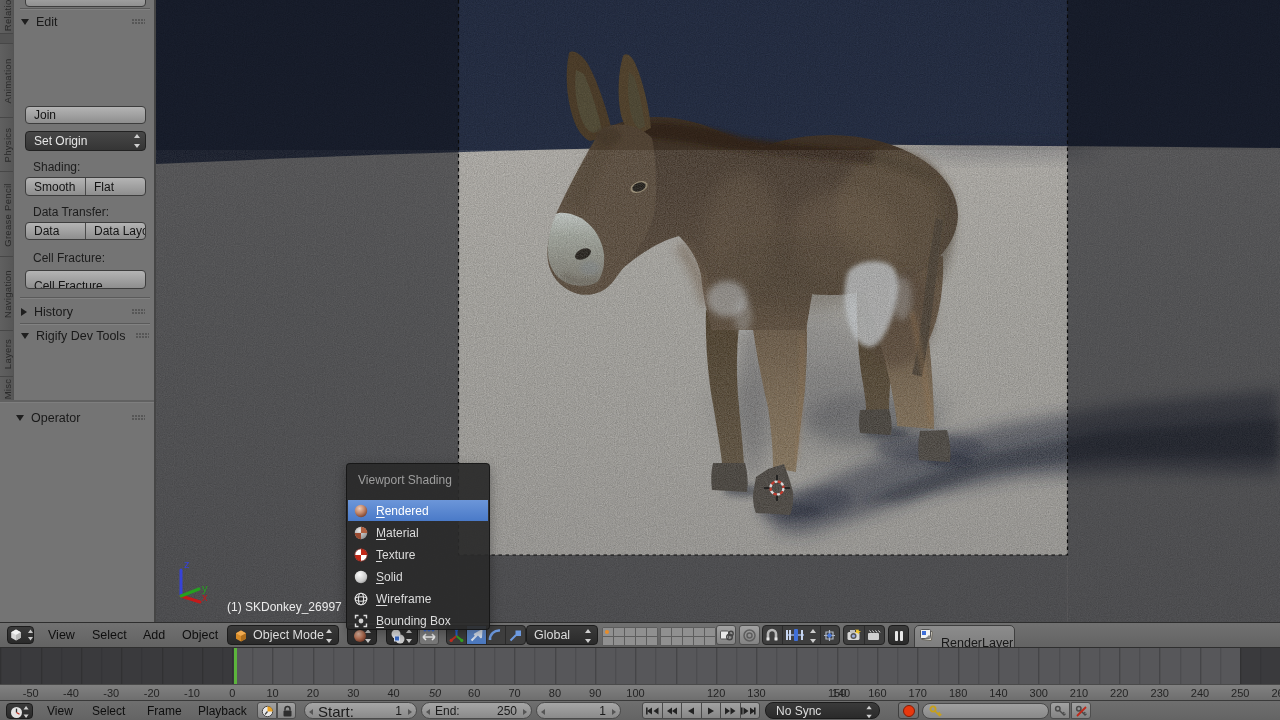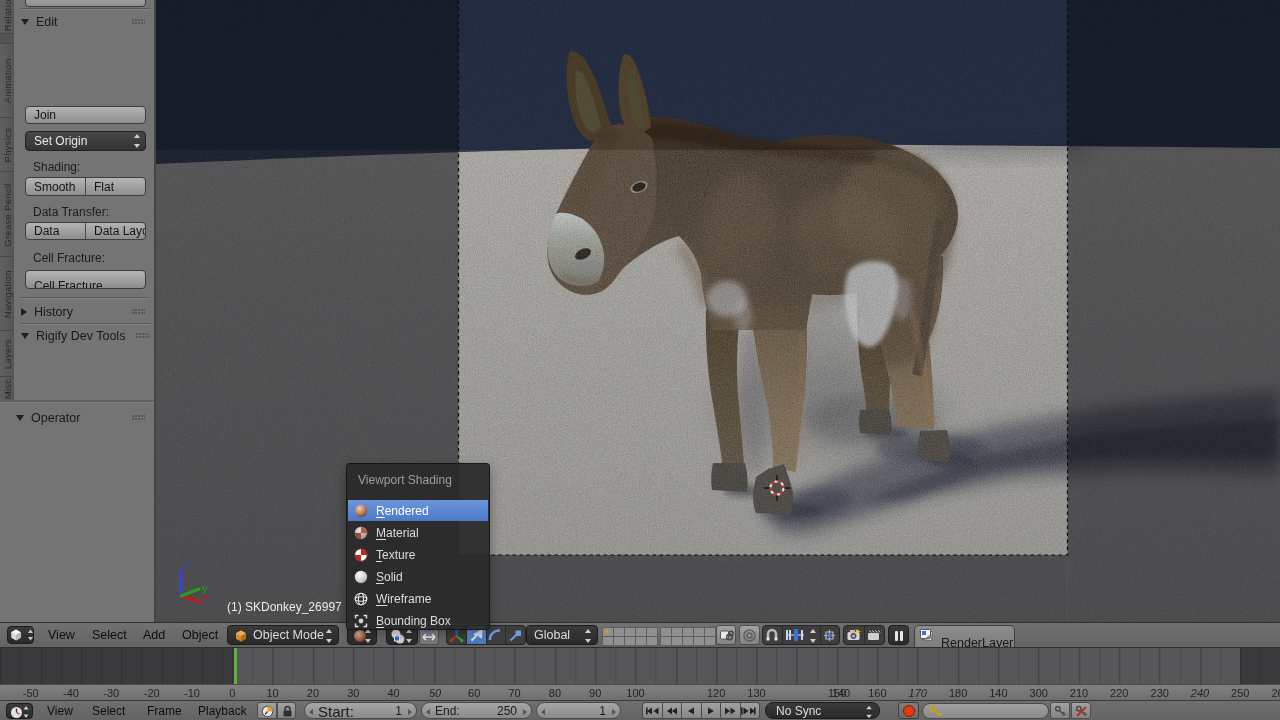--- a/index.html
+++ b/index.html
@@ -465,28 +465,28 @@
       <span style="position:absolute;left:514.5px;top:2px;transform:translateX(-50%);">70</span>
       <span style="position:absolute;left:554.9px;top:2px;transform:translateX(-50%);">80</span>
       <span style="position:absolute;left:595.2px;top:2px;transform:translateX(-50%);">90</span>
       <span style="position:absolute;left:635.5px;top:2px;transform:translateX(-50%);">100</span>
       <span style="position:absolute;left:675.8px;top:18px;transform:translateX(-50%);">110</span>
       <span style="position:absolute;left:716.1px;top:2px;transform:translateX(-50%);">120</span>
       <span style="position:absolute;left:756.5px;top:2px;transform:translateX(-50%);">130</span>
       <span style="position:absolute;left:841px;top:2px;transform:translateX(-50%);">140</span>
       <span style="position:absolute;left:837.1px;top:2px;transform:translateX(-50%);">150</span>
       <span style="position:absolute;left:877.4px;top:2px;transform:translateX(-50%);">160</span>
-      <span style="position:absolute;left:917.7px;top:2px;transform:translateX(-50%);font-style:italic;">170</span>
+      <span style="position:absolute;left:917.7px;top:2px;transform:translateX(-50%);">170</span>
       <span style="position:absolute;left:958.1px;top:2px;transform:translateX(-50%);">180</span>
       <span style="position:absolute;left:998.4px;top:2px;transform:translateX(-50%);">140</span>
       <span style="position:absolute;left:1038.7px;top:2px;transform:translateX(-50%);">300</span>
       <span style="position:absolute;left:1079.0px;top:2px;transform:translateX(-50%);">210</span>
       <span style="position:absolute;left:1119.3px;top:2px;transform:translateX(-50%);">220</span>
       <span style="position:absolute;left:1159.7px;top:2px;transform:translateX(-50%);">230</span>
-      <span style="position:absolute;left:1200.0px;top:2px;transform:translateX(-50%);font-style:italic;">240</span>
+      <span style="position:absolute;left:1200.0px;top:2px;transform:translateX(-50%);">240</span>
       <span style="position:absolute;left:1240.3px;top:2px;transform:translateX(-50%);">250</span>
       <span style="position:absolute;left:1280.6px;top:2px;transform:translateX(-50%);">260</span>
     </div>
 <div class="abs" style="left:0;top:53px;width:1280px;height:20px;background:linear-gradient(#6f6f6f,#646464);border-top:1px solid #3a3a3a;box-sizing:border-box;overflow:hidden" id="tctrl">
 <div class="ddark" style="left:6px;top:2px;width:27px;height:16px">
 <svg width="13" height="13" viewBox="0 0 13 13" style="position:absolute;left:3px;top:1.5px">
           <circle cx="6.5" cy="6.5" r="5.5" fill="#e3e3e3"></circle>
           <path d="M6.5,6.5 L6.5,2.6" stroke="#333" stroke-width="1.3"></path>
           <path d="M6.5,6.5 L9.5,8.2" stroke="#c03020" stroke-width="1.3"></path>
         </svg>

